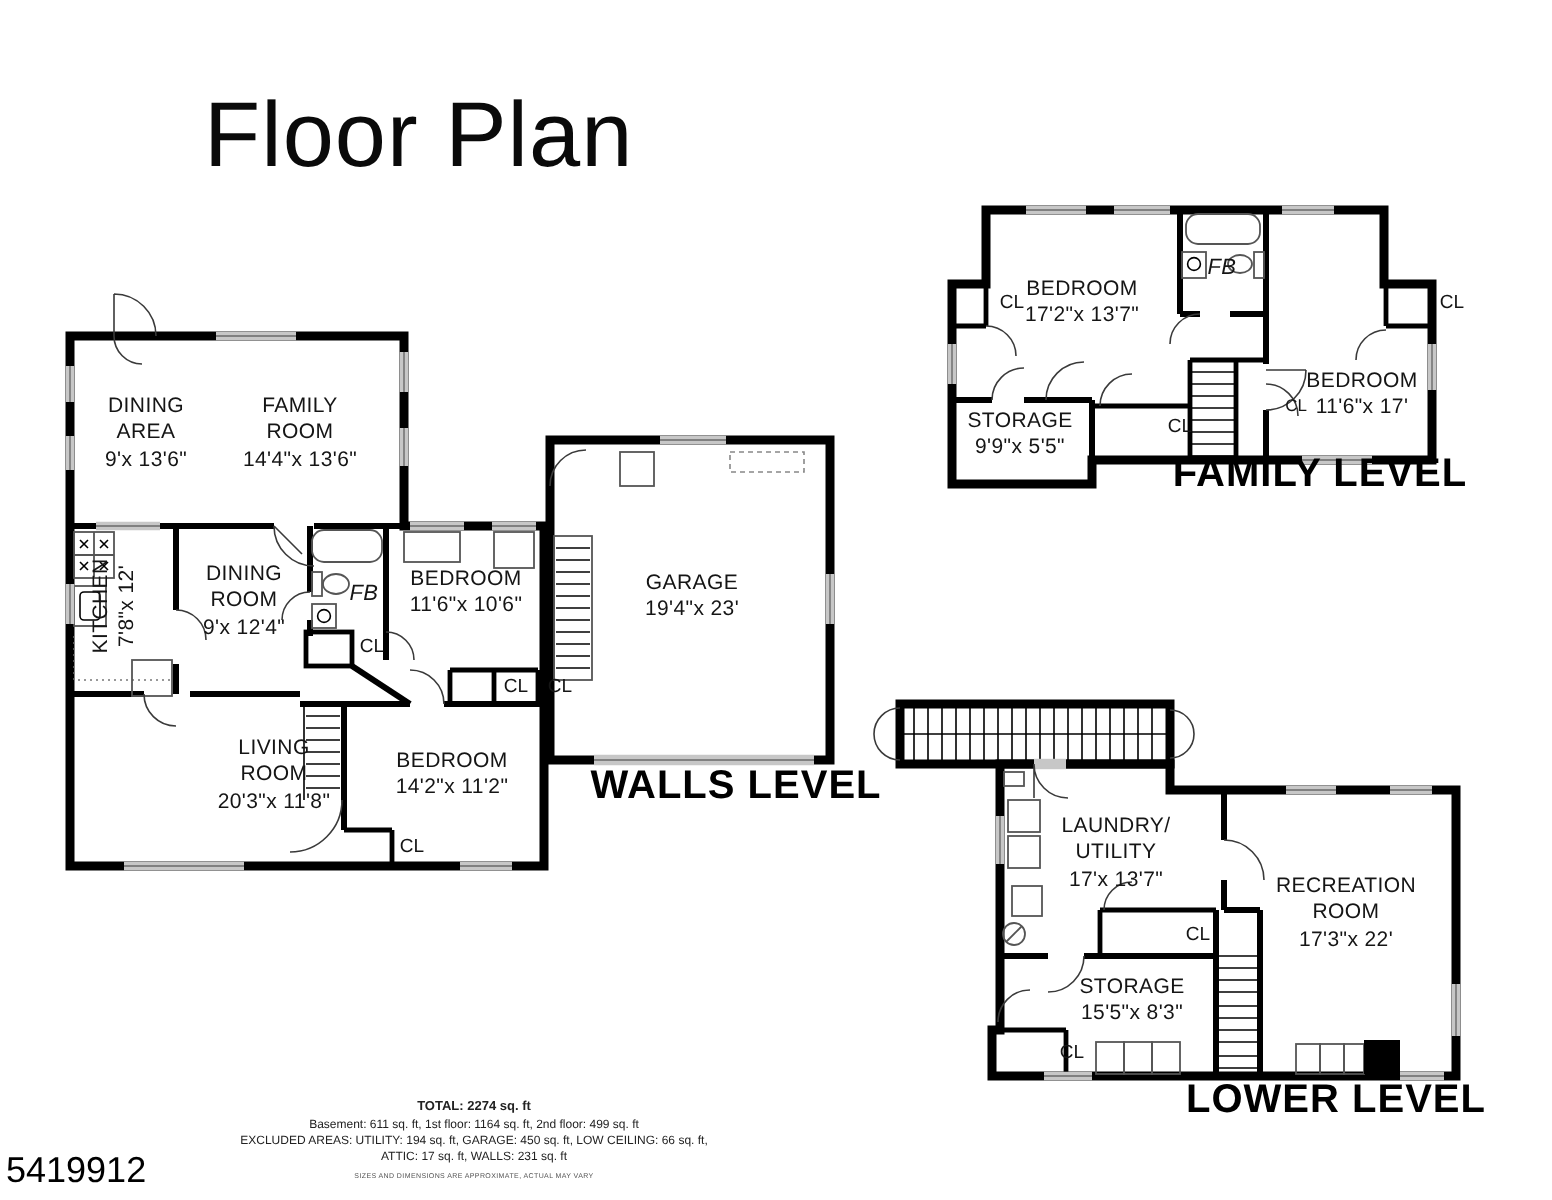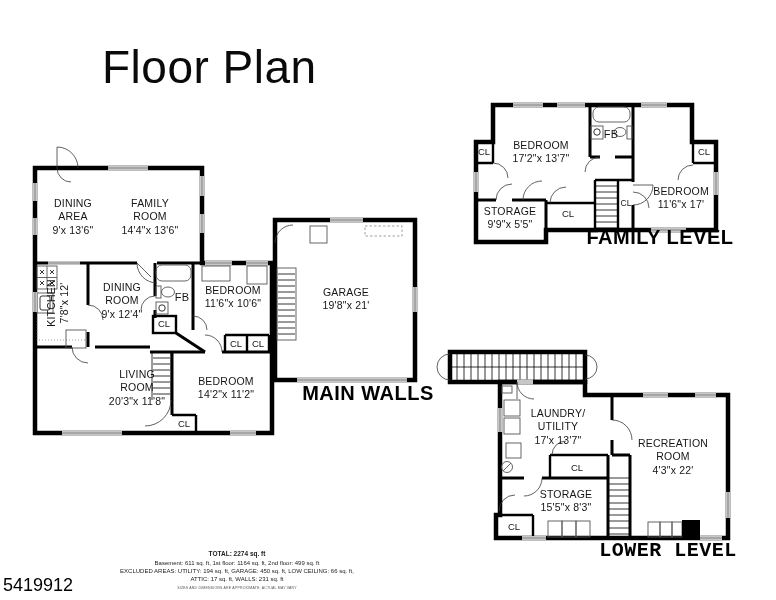--- a/index.html
+++ b/index.html
@@ -3,23 +3,23 @@
 <meta charset="utf-8">
 <style>
   html,body{margin:0;padding:0;background:#fff;}
   body{width:776px;height:600px;overflow:hidden;font-family:"Liberation Sans",sans-serif;}
   .canvas{position:relative;width:762px;height:600px;background:#fff;}
   .canvas > svg{position:absolute;left:0;top:0;}
   .title{position:absolute;left:102px;top:40px;font-size:46px;font-weight:400;color:#0a0a0a;letter-spacing:0.5px;}
   .lbl{position:absolute;transform:translate(-50%,-50%);font-size:10.5px;line-height:1.28;
        text-align:center;white-space:pre-line;color:#151515;letter-spacing:0.2px;}
   .rot{transform:translate(-50%,-50%) rotate(-90deg);}
-  .cl{font-size:9.5px;letter-spacing:0;}
+  .cl{font-size:9.5px;letter-spacing:0;margin-left:22px;}
   .cl-sm{font-size:8.5px;}
-  .fb{font-size:11px;}
+  .fb{font-size:11px;font-style:italic;}
   .level{font-weight:bold;font-size:20px;letter-spacing:0.5px;white-space:nowrap;color:#000;}
   .summary{position:absolute;left:237px;top:550px;transform:translateX(-50%);width:340px;
            text-align:center;font-size:6px;line-height:1.35;color:#222;}
   .summary .b{font-weight:bold;font-size:6.5px;}
   .disc{font-size:3.5px;margin-top:3px;color:#555;letter-spacing:0.2px;}
   .lid{position:absolute;left:3px;top:575px;font-size:18px;color:#000;}
   
   .w4{stroke:#000;stroke-width:4.5;fill:none;}
   .w3{stroke:#000;stroke-width:3;fill:none;}
   .w2{stroke:#000;stroke-width:2.4;fill:none;}
@@ -237,56 +237,56 @@
 14'4"x 13'6"</div>
   <div class="lbl rot" style="left:58px;top:303px;">KITCHEN
 7'8"x 12'</div>
   <div class="lbl" style="left:122px;top:301px;">DINING
 ROOM
 9'x 12'4"</div>
   <div class="lbl fb" style="left:182px;top:297px;">FB</div>
   <div class="lbl" style="left:233px;top:297px;">BEDROOM
 11'6"x 10'6"</div>
   <div class="lbl" style="left:346px;top:299px;">GARAGE
-19'8"x 21'</div>
+19'4"x 23'</div>
   <div class="lbl" style="left:95px;top:388px;margin-left:42px;">LIVING
 ROOM
 20'3"x 11'8"</div>
   <div class="lbl" style="left:226px;top:388px;">BEDROOM
 14'2"x 11'2"</div>
   <div class="lbl cl" style="left:164px;top:324px;">CL</div>
   <div class="lbl cl" style="left:236px;top:344px;">CL</div>
   <div class="lbl cl" style="left:258px;top:344px;">CL</div>
   <div class="lbl cl" style="left:184px;top:424px;">CL</div>
-  <div class="lbl level" style="left:368px;top:394px;">MAIN WALLS</div>
+  <div class="lbl level" style="left:368px;top:394px;">WALLS LEVEL</div>
 
   <div class="lbl" style="left:541px;top:152px;">BEDROOM
 17'2"x 13'7"</div>
   <div class="lbl" style="left:681px;top:198px;">BEDROOM
 11'6"x 17'</div>
   <div class="lbl" style="left:510px;top:218px;">STORAGE
 9'9"x 5'5"</div>
   <div class="lbl fb" style="left:611px;top:134px;">FB</div>
   <div class="lbl cl" style="left:484px;top:152px;">CL</div>
   <div class="lbl cl" style="left:568px;top:214px;">CL</div>
   <div class="lbl cl cl-sm" style="left:626px;top:203px;">CL</div>
   <div class="lbl cl" style="left:704px;top:152px;">CL</div>
   <div class="lbl level" style="left:660px;top:238px;">FAMILY LEVEL</div>
 
   <div class="lbl" style="left:558px;top:427px;">LAUNDRY/
 UTILITY
 17'x 13'7"</div>
   <div class="lbl" style="left:673px;top:457px;">RECREATION
 ROOM
-4'3"x 22'</div>
+17'3"x 22'</div>
   <div class="lbl" style="left:566px;top:501px;">STORAGE
 15'5"x 8'3"</div>
   <div class="lbl cl" style="left:577px;top:468px;">CL</div>
   <div class="lbl cl" style="left:514px;top:527px;">CL</div>
-  <div class="lbl level" style="left:668px;top:551px;font-family:Liberation Mono, monospace;">LOWER LEVEL</div>
+  <div class="lbl level" style="left:668px;top:551px;">LOWER LEVEL</div>
 
   <div class="summary">
     <div class="b">TOTAL: 2274 sq. ft</div>
     <div>Basement: 611 sq. ft, 1st floor: 1164 sq. ft, 2nd floor: 499 sq. ft</div>
     <div>EXCLUDED AREAS: UTILITY: 194 sq. ft, GARAGE: 450 sq. ft, LOW CEILING: 66 sq. ft,</div>
     <div>ATTIC: 17 sq. ft, WALLS: 231 sq. ft</div>
     <div class="disc">SIZES AND DIMENSIONS ARE APPROXIMATE, ACTUAL MAY VARY</div>
   </div>
 
   <div class="lid">5419912</div>

